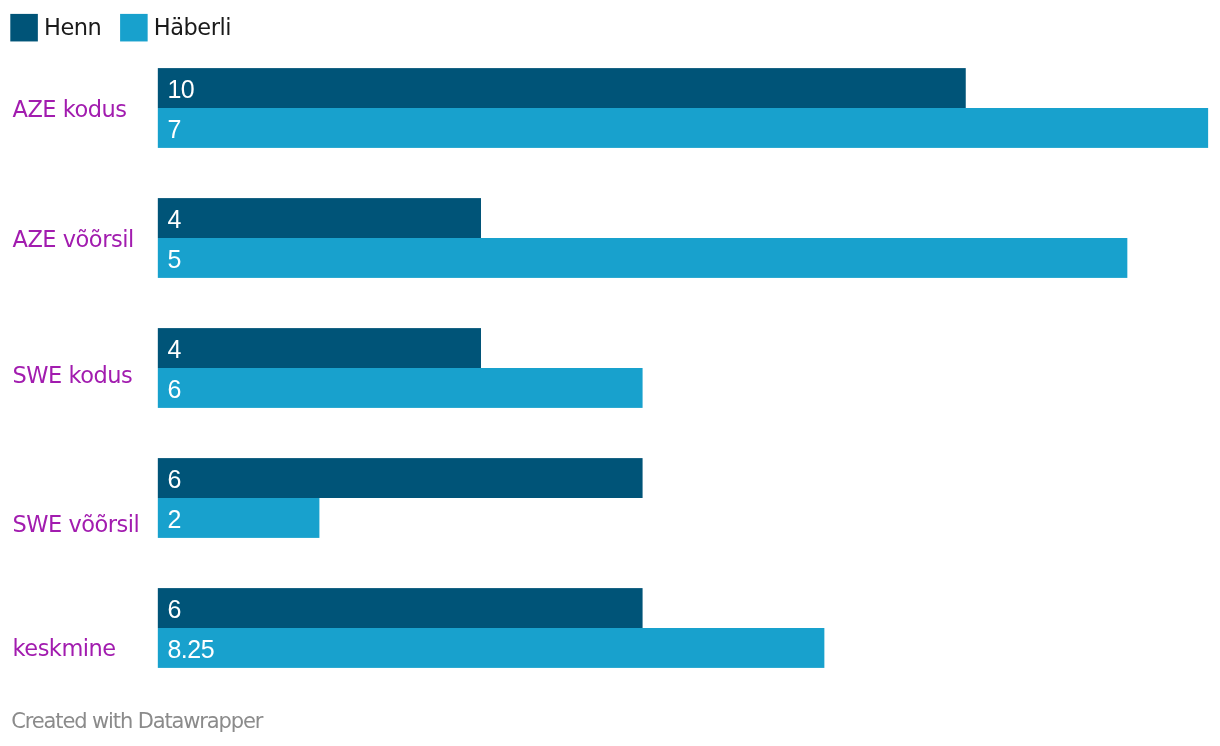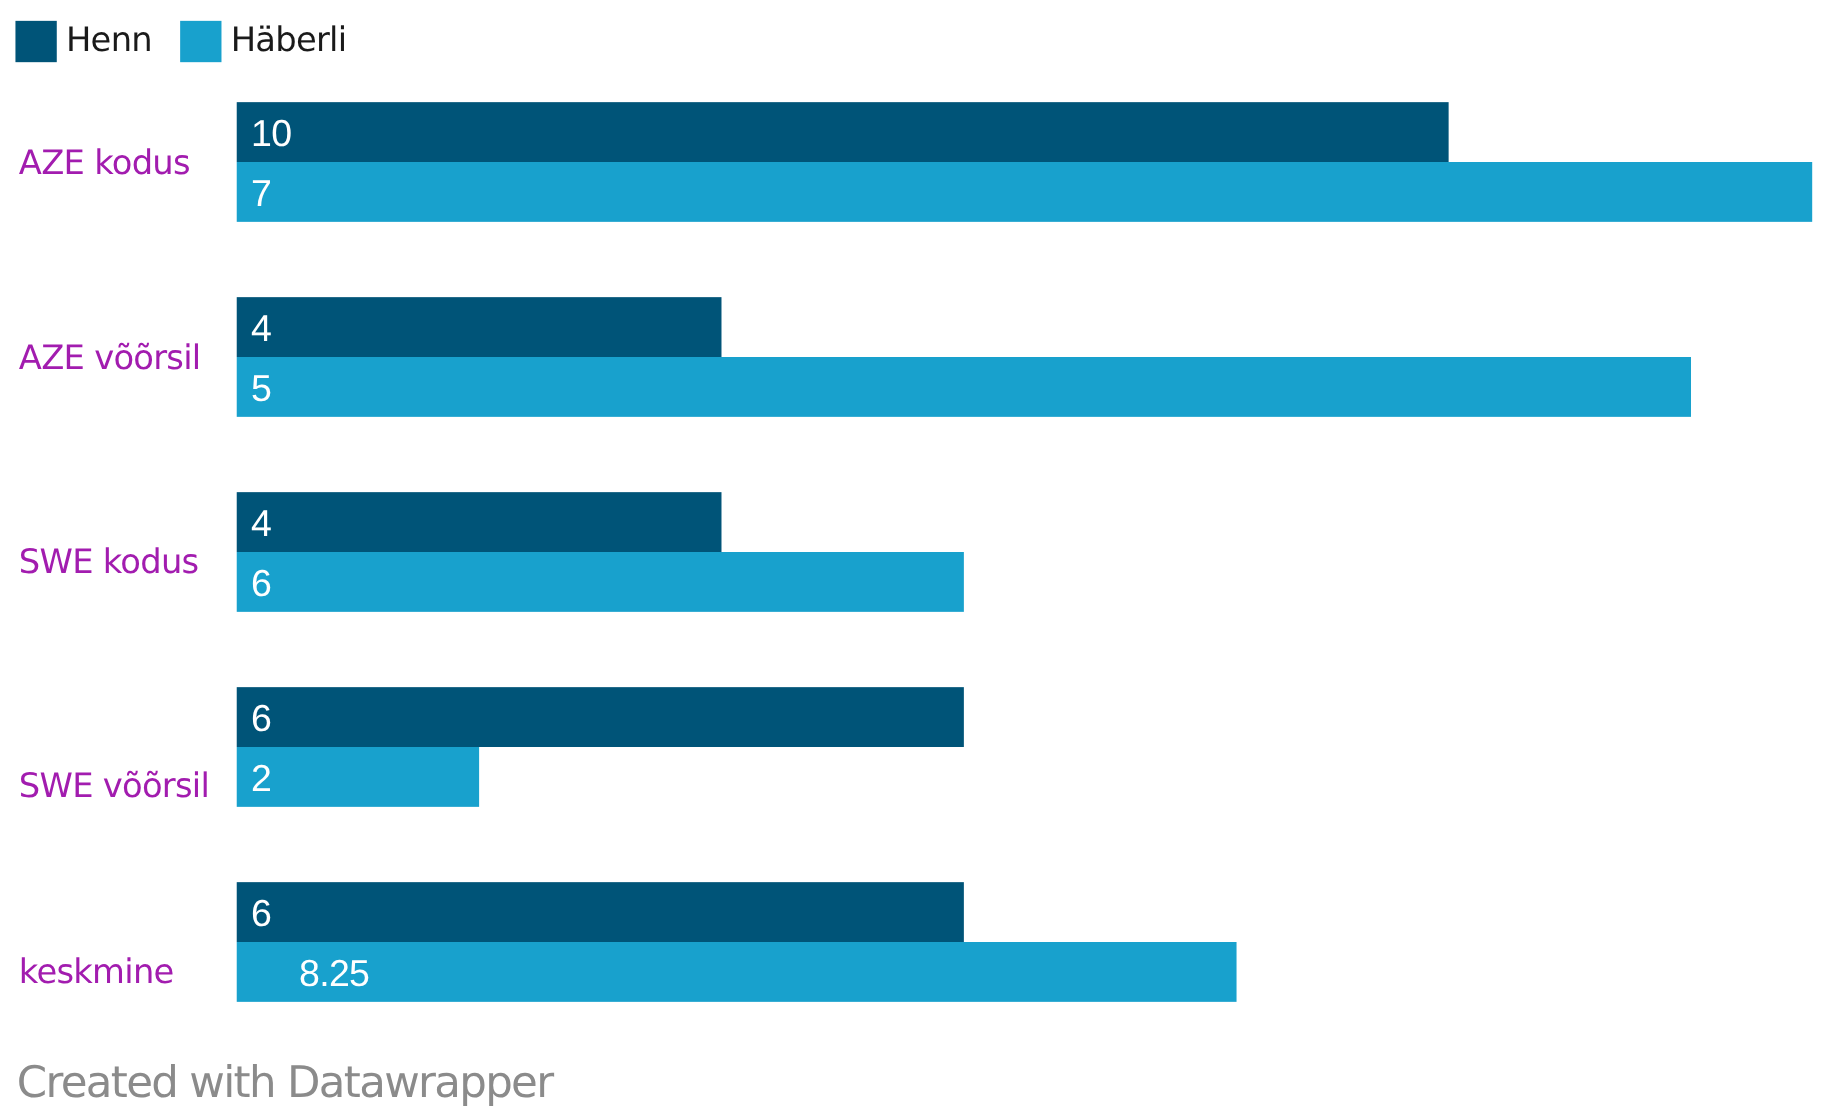--- a/index.html
+++ b/index.html
@@ -30,21 +30,21 @@
   
   .bar-value {
     position:absolute; height:40px; line-height:40px;
     font-family:"Liberation Sans", sans-serif;
     font-size:25px; letter-spacing:-0.5px; color:#ffffff; white-space:nowrap;
   }
 
   
   .footer {
     position:absolute; left:11.2px; top:706px; height:30px; line-height:30px;
-    font-size:29px; letter-spacing:-1.12px; color:#8b8b8b; white-space:nowrap;text-align:right;
+    font-size:21px; letter-spacing:-1.12px; color:#8b8b8b; white-space:nowrap;text-align:right;
   }
 </style>
 </head>
 <body>
 
 <div class="chart">
 
   <svg class="plot" viewBox="0 0 1220 746" width="1220" height="746">
     <g>
       <rect class="sw" x="10.3" y="13.9" width="27.55" height="27.55" fill="#005478"></rect>
@@ -84,17 +84,17 @@
   <div>
     <div class="bar-value" style="left: 167.42px; top: 68.7px;">10</div>
     <div class="bar-value" style="left: 167.42px; top: 108.6px;">7</div>
     <div class="bar-value" style="left: 167.42px; top: 198.7px;">4</div>
     <div class="bar-value" style="left: 167.42px; top: 238.6px;">5</div>
     <div class="bar-value" style="left: 167.42px; top: 328.7px;">4</div>
     <div class="bar-value" style="left: 167.42px; top: 368.6px;">6</div>
     <div class="bar-value" style="left: 167.42px; top: 458.7px;">6</div>
     <div class="bar-value" style="left: 167.42px; top: 498.6px;">2</div>
     <div class="bar-value" style="left: 167.42px; top: 588.7px;">6</div>
-    <div class="bar-value" style="left: 167.42px; top: 628.6px; margin-left: 32px;">8.25</div>
+    <div class="bar-value" style="left: 167.42px; top: 628.6px;">8.25</div>
   </div>
 
   <div class="footer">Created with Datawrapper</div>
 </div>
 
 </body></html>

